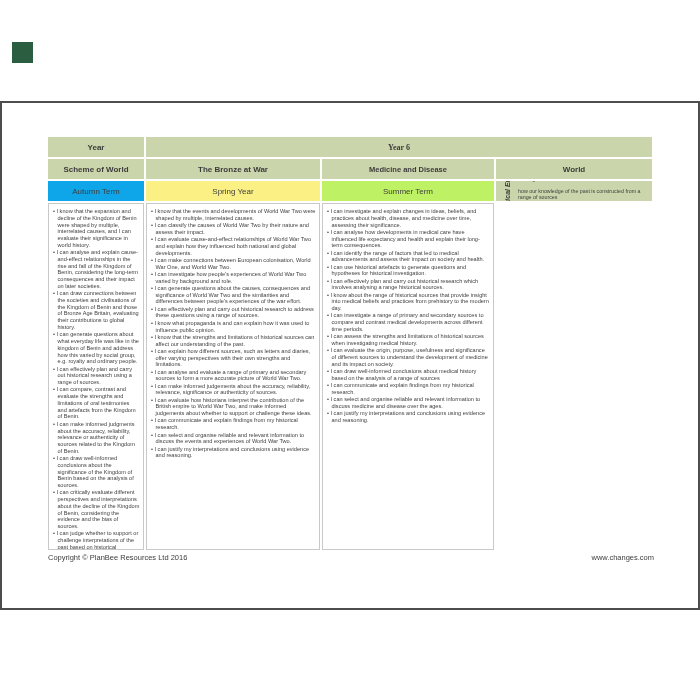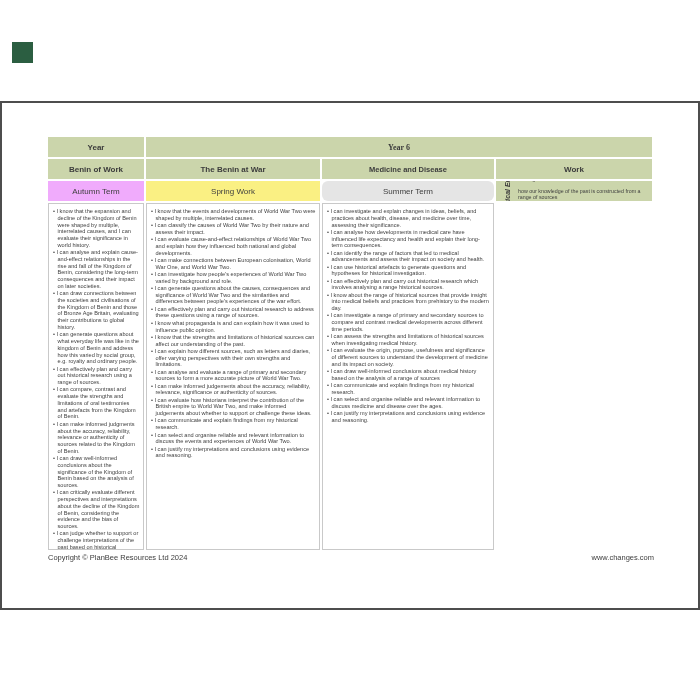--- a/index.html
+++ b/index.html
@@ -62,28 +62,28 @@
 
 <div class="logo-mark" style="background: rgb(43, 94, 65);"></div>
 
 <div class="page">
 
   <div class="planner-table">
 
     <div class="hcell bold">Year</div>
     <div class="hcell bold span3">Year 6</div>
 
-    <div class="hcell bold">Benin of Work</div>
-    <div class="hcell bold">The Benin at War</div>
+    <div class="hcell bold">Scheme of World</div>
+    <div class="hcell bold">The Bronze at War</div>
     <div class="hcell bold" style="font-size:7.5px;">Medicine and Disease</div>
 
-    <div class="hcell bold">Work</div>
-    <div class="term-cell" style="background: #f0abfc;">Autumn Term</div>
-    <div class="term-cell" style="background: rgb(250, 240, 131);">Spring Work</div>
-    <div class="term-cell" style="background: #e5e5e5; border-radius: 6px;">Summer Term</div>
+    <div class="hcell bold">World</div>
+    <div class="term-cell" style="background: #0ea5e9;">Autumn Term</div>
+    <div class="term-cell" style="background: rgb(250, 240, 131);">Spring Year</div>
+    <div class="term-cell" style="background: #bef264;">Summer Term</div>
 
     <div class="skills-sidebar">
       <div class="vlabel-wrap">
         <span class="vlabel">Historical Enquiry</span>
       </div>
       <div class="sidebar-paras">
           <div class="para">make connections, draw contrasts and analyse trends over time</div>
           <div class="para">address and devise historically valid questions about change, cause and consequence, similarity, difference, and significance</div>
           <div class="para">how our knowledge of the past is constructed from a range of sources</div>
           <div class="para">assess how and why contrasting interpretations of the past have been constructed</div>
@@ -136,17 +136,17 @@
         <div class="bullet">• I can evaluate the origin, purpose, usefulness and significance of different sources to understand the development of medicine and its impact on society.</div>
         <div class="bullet">• I can draw well-informed conclusions about medical history based on the analysis of a range of sources</div>
         <div class="bullet">• I can communicate and explain findings from my historical research.</div>
         <div class="bullet">• I can select and organise reliable and relevant information to discuss medicine and disease over the ages.</div>
         <div class="bullet">• I can justify my interpretations and conclusions using evidence and reasoning.</div>
       </div>
 
   </div>
 
   <div class="footer">
-    <span>Copyright © PlanBee Resources Ltd 2024</span>
+    <span>Copyright © PlanBee Resources Ltd 2016</span>
     <span>www.changes.com</span>
   </div>
 
 </div>
 
 </body></html>

